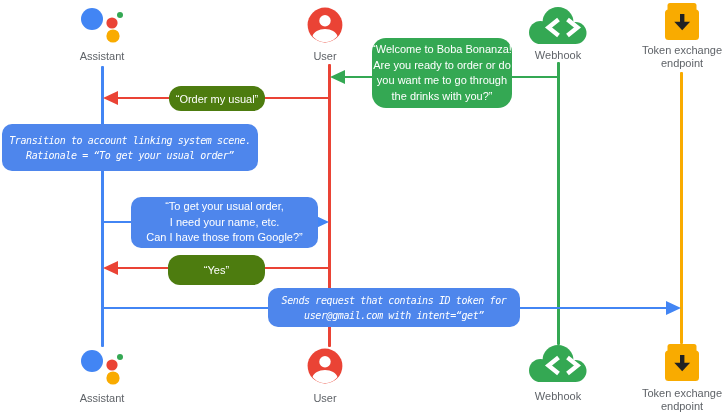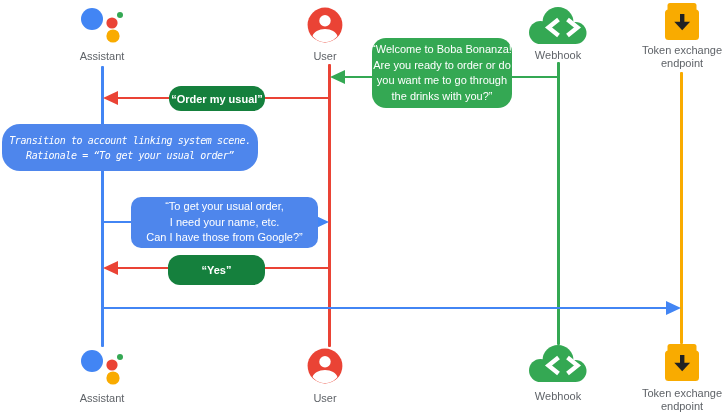--- a/index.html
+++ b/index.html
@@ -21,24 +21,24 @@
   .head{position:absolute;width:0;height:0;z-index:2;border-top:7px solid transparent;border-bottom:7px solid transparent;}
   .head.left.green{border-right:15px solid #34a853;}
   .head.left.red{border-right:15px solid #ea4335;}
   .head.right.blue{border-left:15px solid #4285f4;}
   
   .bubble{
     position:absolute;z-index:3;color:#fff;display:flex;align-items:center;justify-content:center;
     text-align:center;white-space:pre-line;box-sizing:border-box;
   }
   .bubble.green{background:#34a853;border-radius:14px;font-size:11px;line-height:15.5px;}
-  .bubble.red{background:#15803d;border-radius:12px;font-size:11px;font-weight:bold;}
+  .bubble.red{background:#4d7c0f;border-radius:12px;font-size:11px;}
   .bubble.blue{background:#4e86ec;border-radius:10px;font-size:11px;line-height:15.5px;}
   .bubble.note{
-    background:#4e86ec;border-radius:18px;
+    background:#4e86ec;border-radius:10px;
     font-family:"DejaVu Sans Mono","Liberation Mono",monospace;
     font-style:italic;font-size:10px;line-height:15px;letter-spacing:-0.4px;
   }
   
   .actor-icon{position:absolute;z-index:4;}
   .actor-label{
     position:absolute;z-index:4;color:#5f6368;font-size:11px;line-height:12.5px;
     text-align:center;white-space:pre-line;
   }
 </style>
@@ -82,20 +82,22 @@
 
   <div class="bubble note" style="left:2px;top:124px;width:256px;height:47px;">Transition to account linking system scene.
 Rationale = “To get your usual order”</div>
 
   <div class="bubble blue" style="left:131px;top:197px;width:187px;height:51px;">“To get your usual order,
 I need your name, etc.
 Can I have those from Google?”</div>
 
   <div class="bubble red" style="left:168px;top:255px;width:97px;height:30px;">“Yes”</div>
 
+  <div class="bubble note" style="left:268px;top:288px;width:252px;height:39px;">Sends request that contains ID token for
+user@gmail.com with intent=“get”</div>
 
   <svg class="actor-icon" style="left:78px;top:4px;" width="48" height="40" viewBox="0 0 48 40">
     <circle cx="14" cy="15" r="11" fill="#4285f4"></circle>
     <circle cx="34" cy="19" r="5.6" fill="#ea4335"></circle>
     <circle cx="42" cy="11" r="3" fill="#34a853"></circle>
     <circle cx="35" cy="32" r="6.6" fill="#f9ab00"></circle>
   </svg>
   <div class="actor-label" style="left:62px;top:50px;width:80px;">Assistant</div>
 
   <svg class="actor-icon" style="left:307px;top:7px;" width="36" height="36" viewBox="0 0 24 24">

